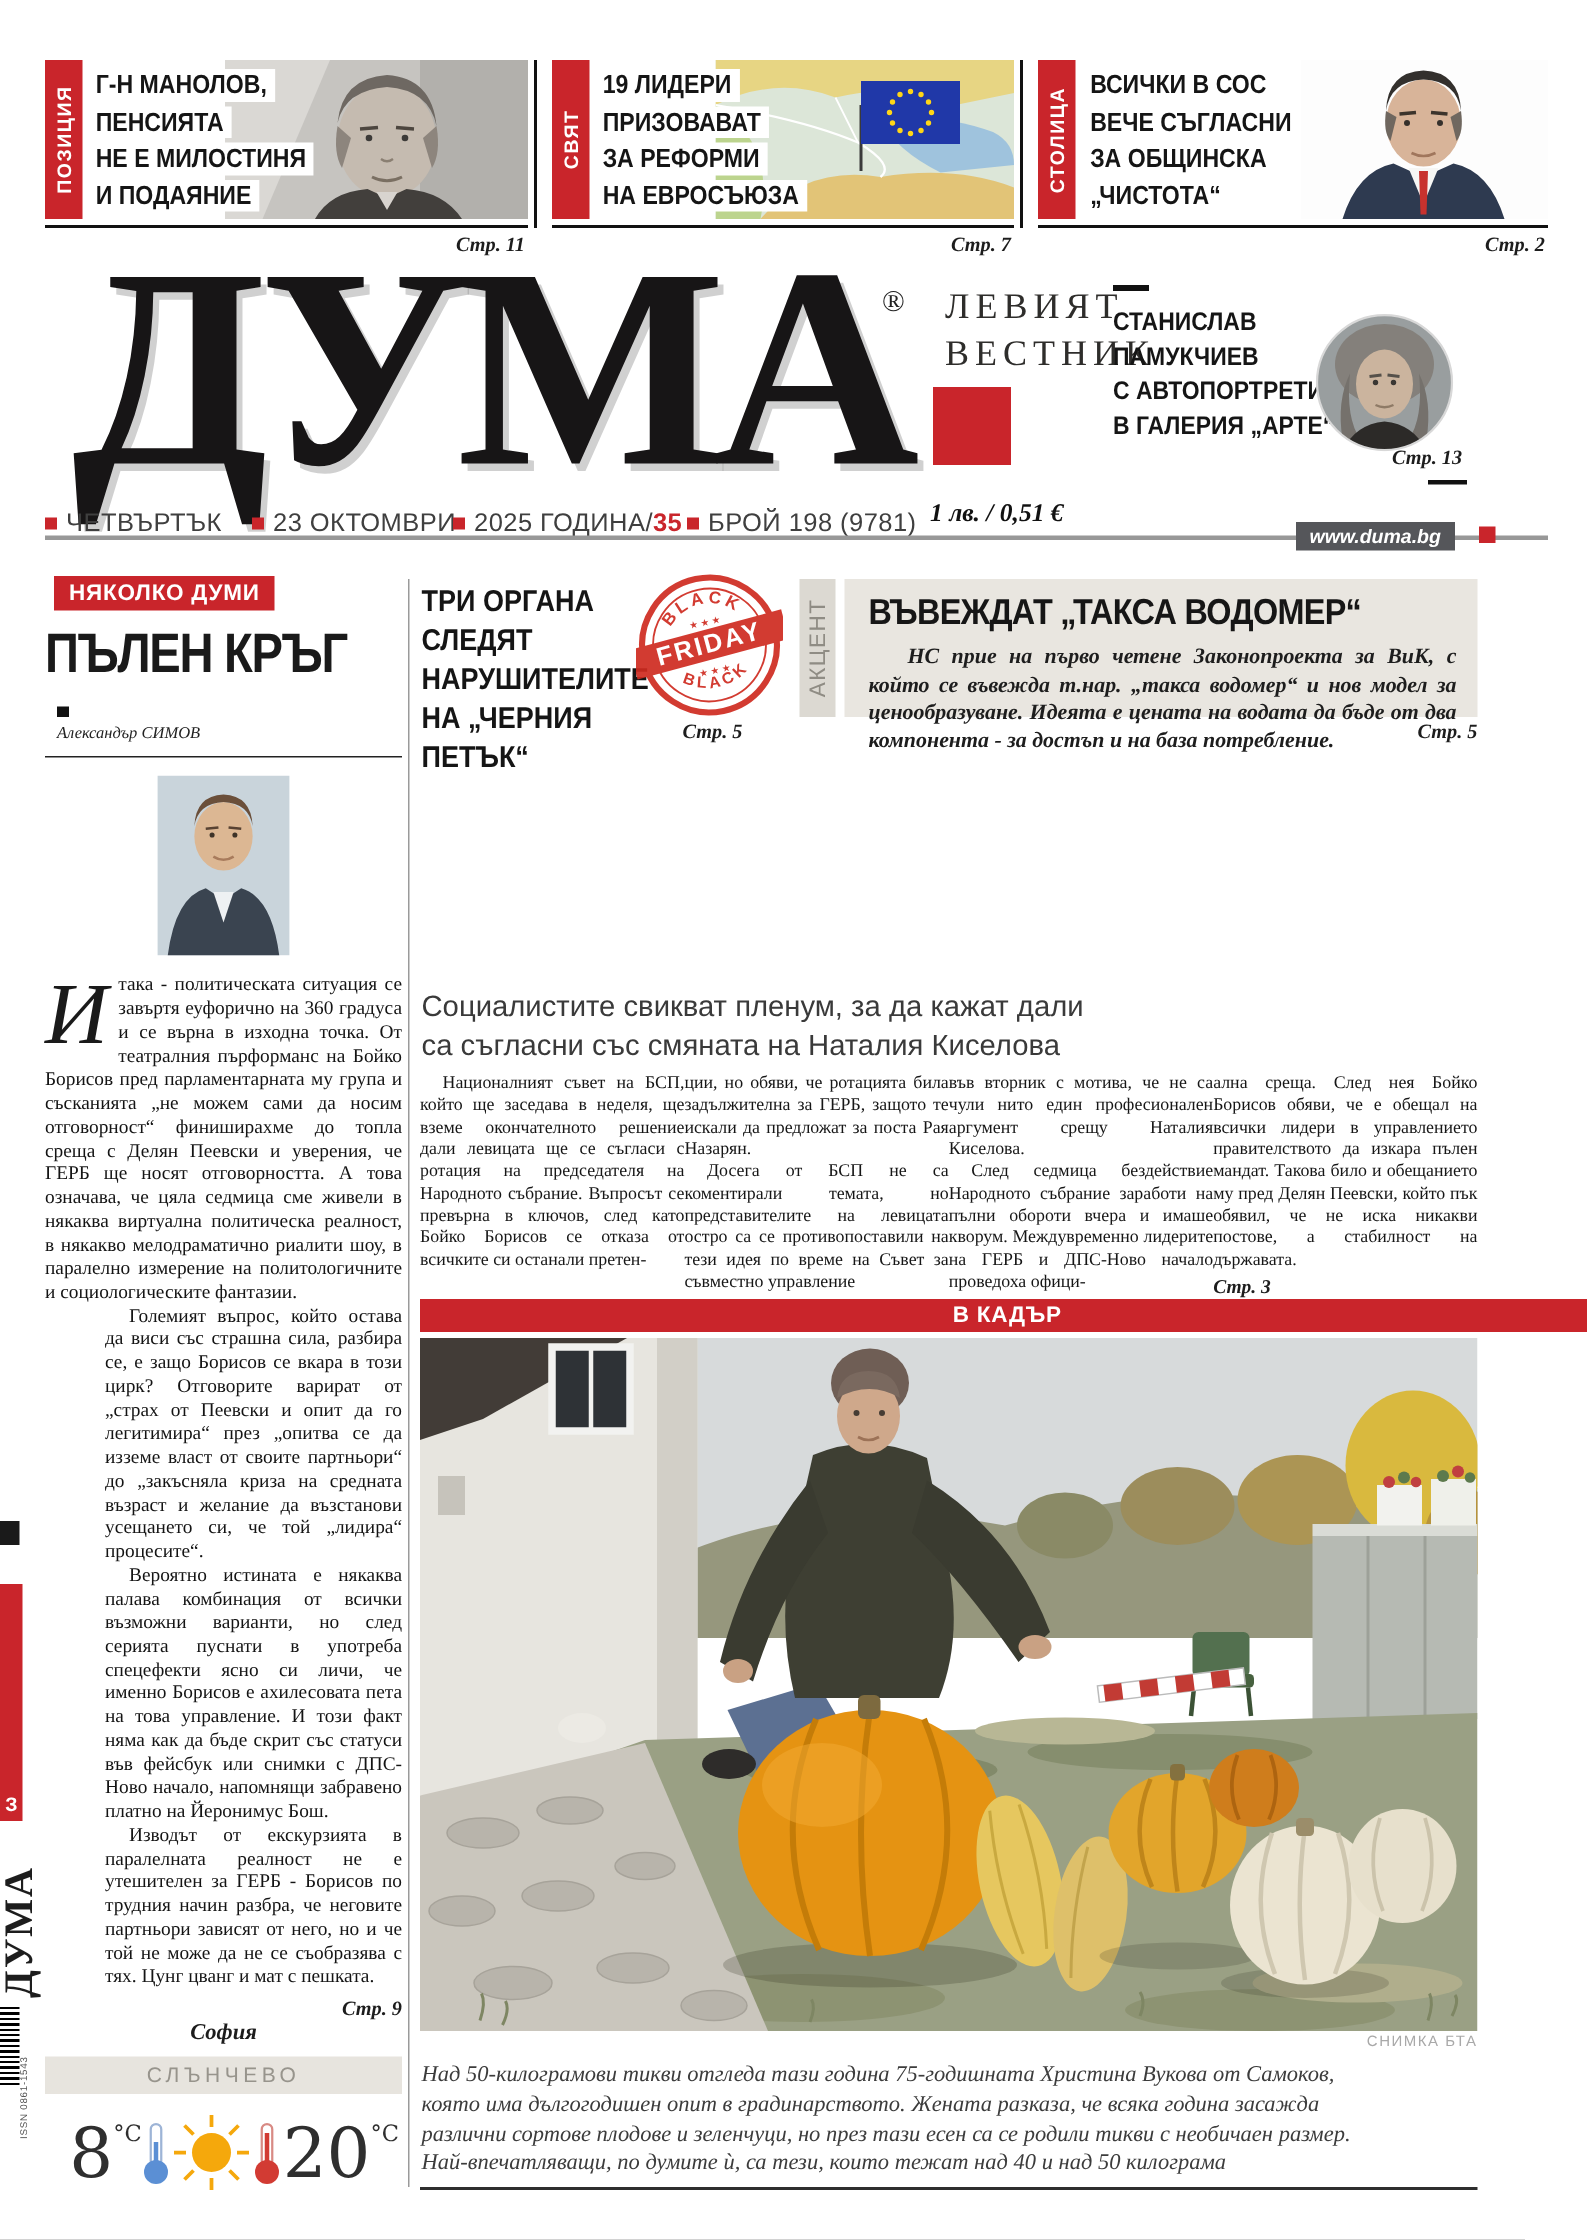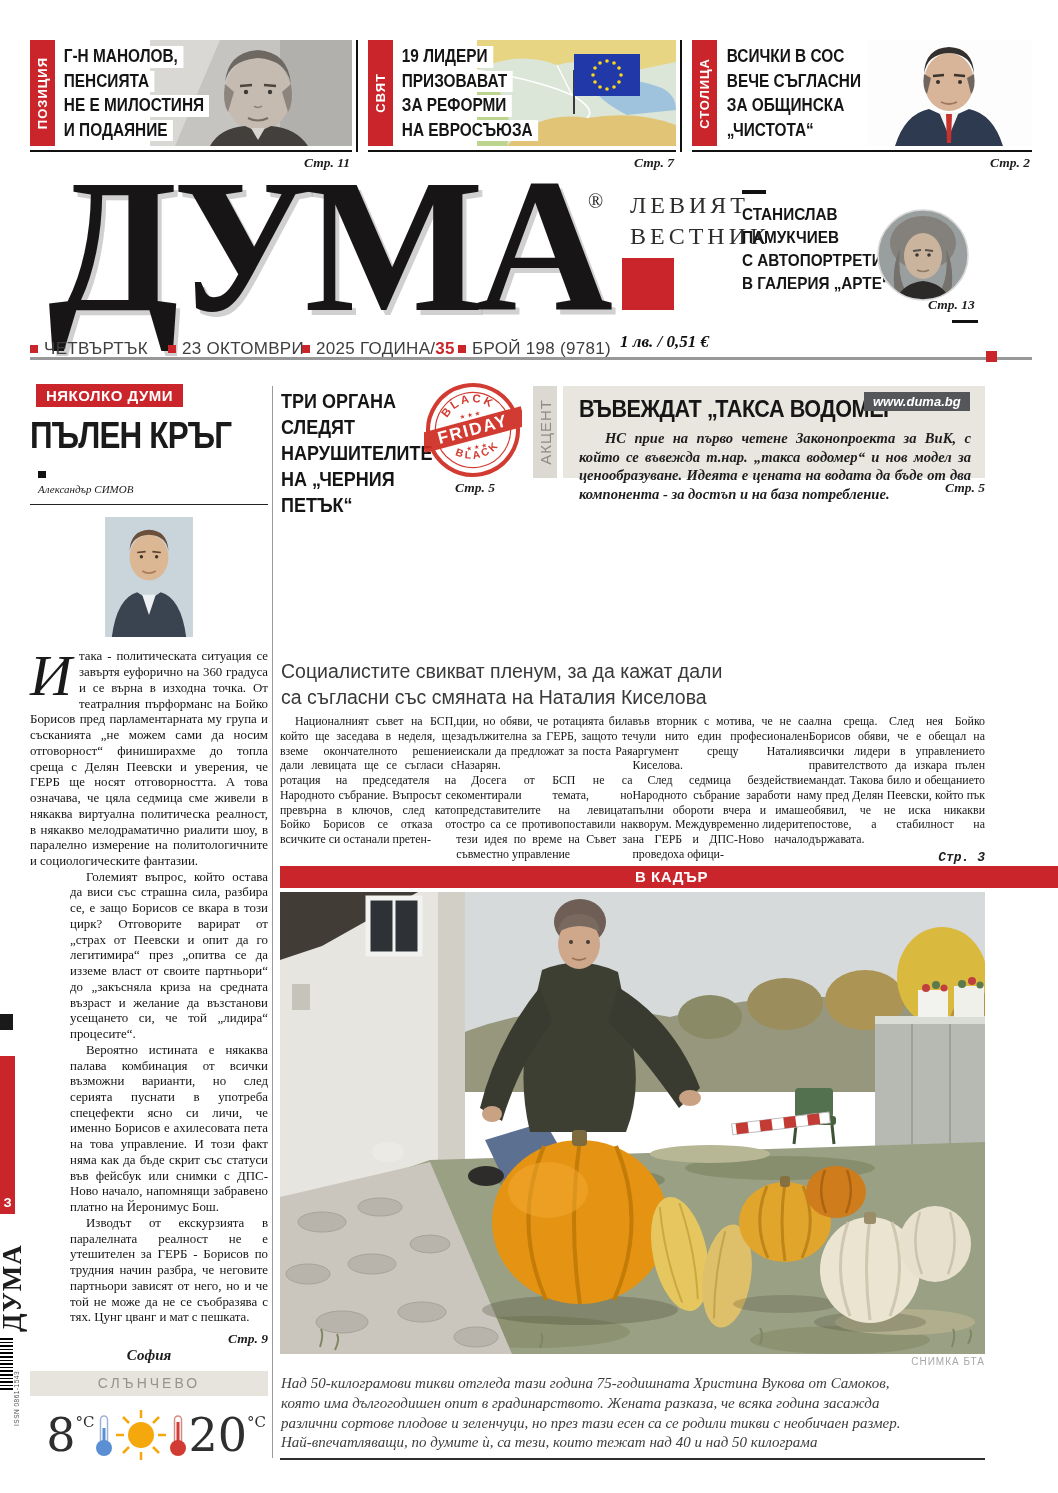--- a/index.html
+++ b/index.html
@@ -23,21 +23,21 @@
   .logo{position:absolute; left:48px; top:151px; font-family:"Liberation Serif",serif; font-weight:700; font-size:190px; line-height:1; letter-spacing:-8px; color:#171516; text-shadow:4px 5px 0 rgba(150,150,150,.45);}
   .reg{position:absolute; left:588px; top:190px; font-size:20px; color:#222; font-family:"Liberation Serif",serif;}
   .tagline{position:absolute; left:630px; top:190px; font-family:"Liberation Serif",serif; font-size:24px; letter-spacing:4px; line-height:1.3; color:#2e2d2b;}
   .redsq{position:absolute; left:622px; top:258px; width:52px; height:52px; background:var(--red);}
   .pamtitle{font-weight:700; font-size:17px; line-height:1.35; transform:scaleX(.9); transform-origin:0 0; color:#151515;}
   
   .dateitem{position:absolute; top:339px; font-size:17px; color:#3f3f3f; letter-spacing:.3px; display:flex; align-items:center; gap:6px;}
   .rsq{width:8px; height:8px; background:var(--red); display:inline-block; flex:0 0 auto;}
   .price{position:absolute; top:332px; font-family:"Liberation Serif",serif; font-style:italic; font-weight:700; font-size:17px; color:#111;}
   .grayline{position:absolute; left:30px; top:357px; width:1002px; height:3px; background:#989898;}
-  .webbox{position:absolute; left:864px; top:348px; background:#55565a; color:#fff; font-style:italic; font-weight:700; font-size:13px; padding:2px 9px; z-index:2;margin-top:44px;}
+  .webbox{position:absolute; left:864px; top:348px; background:#55565a; color:#fff; font-style:italic; font-weight:700; font-size:13px; padding:2px 9px; z-index:2;}
   .websq{position:absolute; left:986px; top:351px; width:11px; height:11px; background:var(--red); z-index:2;}
   
   .leftcol{position:absolute; left:30px; top:384px; width:238px; height:1078px; display:flex; flex-direction:column;}
   .oplabel{align-self:flex-start; background:var(--red); color:#fff; font-weight:700; font-size:15px; letter-spacing:.5px; padding:3px 10px; margin-left:6px;}
   .optitle{margin-top:8px; font-weight:800; font-size:37px; letter-spacing:-1px; transform:scaleX(.85); transform-origin:0 0; width:280px; color:#1a1a1a;}
   .opsq{width:8px; height:8px; background:#111; margin:14px 0 5px 8px;}
   .opauthor{font-family:"Liberation Serif",serif; font-style:italic; font-size:11px; margin-left:8px; color:#222;}
   .oprule{height:2px; background:#222; margin-top:9px;}
   .opphoto{width:104px; height:142px; margin:12px auto 0;}
   .opbody{margin-top:12px; font-family:"Liberation Serif",serif; font-size:12.9px; line-height:1.22; text-align:justify; color:#141414;}
@@ -58,21 +58,21 @@
   .akcbox{position:absolute; left:563px; top:386px; width:422px; height:92px; background:#e9e6e0; padding:9px 14px 0 16px;}
   .akctitle{font-weight:800; font-size:24px; letter-spacing:-.5px; transform:scaleX(.9); transform-origin:0 0; width:111%; color:#161616;}
   .akctext{margin-top:6px; font-family:"Liberation Serif",serif; font-style:italic; font-weight:600; font-size:14.6px; line-height:1.28; text-align:justify; text-indent:26px; color:#1d1d1d;}
   .headline{position:absolute; left:280px; top:510px; width:705px;}
   .headline .hinner{width:122%; transform:scaleX(.82); transform-origin:0 0; font-weight:800; font-size:73px; line-height:.97; letter-spacing:-2px; color:var(--dark);}
   .subhead{position:absolute; left:281px; top:659px; font-size:19.5px; line-height:1.32; color:#3a3a3a;}
   .cols{position:absolute; left:280px; top:714px; width:705px; display:flex; }
   .col{flex:1; font-family:"Liberation Serif",serif; font-size:11.9px; line-height:1.24; text-align:justify; color:#161616;}
   .col p{margin:0;}
   .col p.ind{text-indent:15px;}
-  .colpage{text-align:right; margin-top:3px; font-size:13px;font-family:Liberation Mono, monospace;}
+  .colpage{margin-top:3px; font-size:13px;}
   .vkbar{position:absolute; left:280px; top:866px; width:783px; height:22px; background:var(--red); color:#fff; font-weight:700; font-size:15px; letter-spacing:.5px; text-align:center; line-height:22px;}
   .bigphoto{position:absolute; left:280px; top:892px; width:705px; height:462px;}
   .credit{position:absolute; left:280px; top:1356px; width:705px; text-align:right; font-size:10px; letter-spacing:1px; color:#a9a9a9;}
   .caption{position:absolute; left:281px; top:1374px; width:704px; font-family:"Liberation Serif",serif; font-style:italic; font-size:15px; line-height:1.32; color:#3c3c3c;}
   .bottomline{position:absolute; left:280px; top:1458px; width:705px; height:2px; background:#2e2e2e;}
   
   .edgeblack{position:absolute; left:0; top:1014px; width:13px; height:16px; background:#1a1a1a;}
   .edgered{position:absolute; left:0; top:1056px; width:15px; height:158px; background:var(--red); color:#fff; font-weight:700; font-size:13px; display:flex; align-items:flex-end; justify-content:center; padding-bottom:4px;}
   .edgeduma{position:absolute; left:-3px; top:1222px; height:110px; font-family:"Liberation Serif",serif; font-weight:700; font-size:27px; color:#1d1d1d; letter-spacing:1px;}
   .barcode{position:absolute; left:0; top:1338px; width:13px; height:52px; background:repeating-linear-gradient(180deg,#000 0 1.6px,#fff 1.6px 3.6px);}

